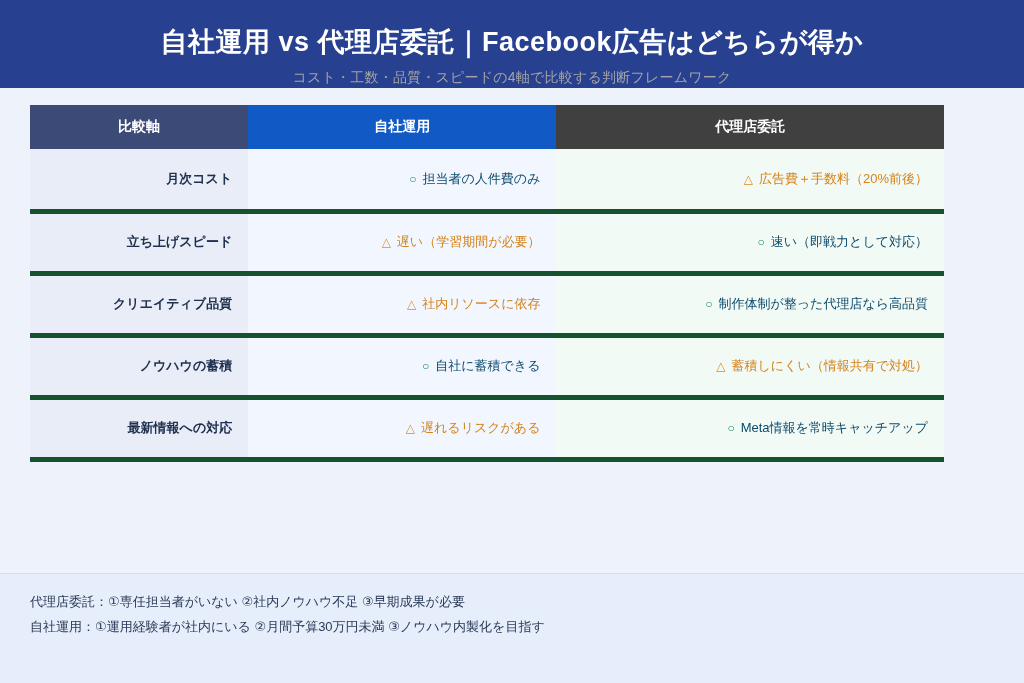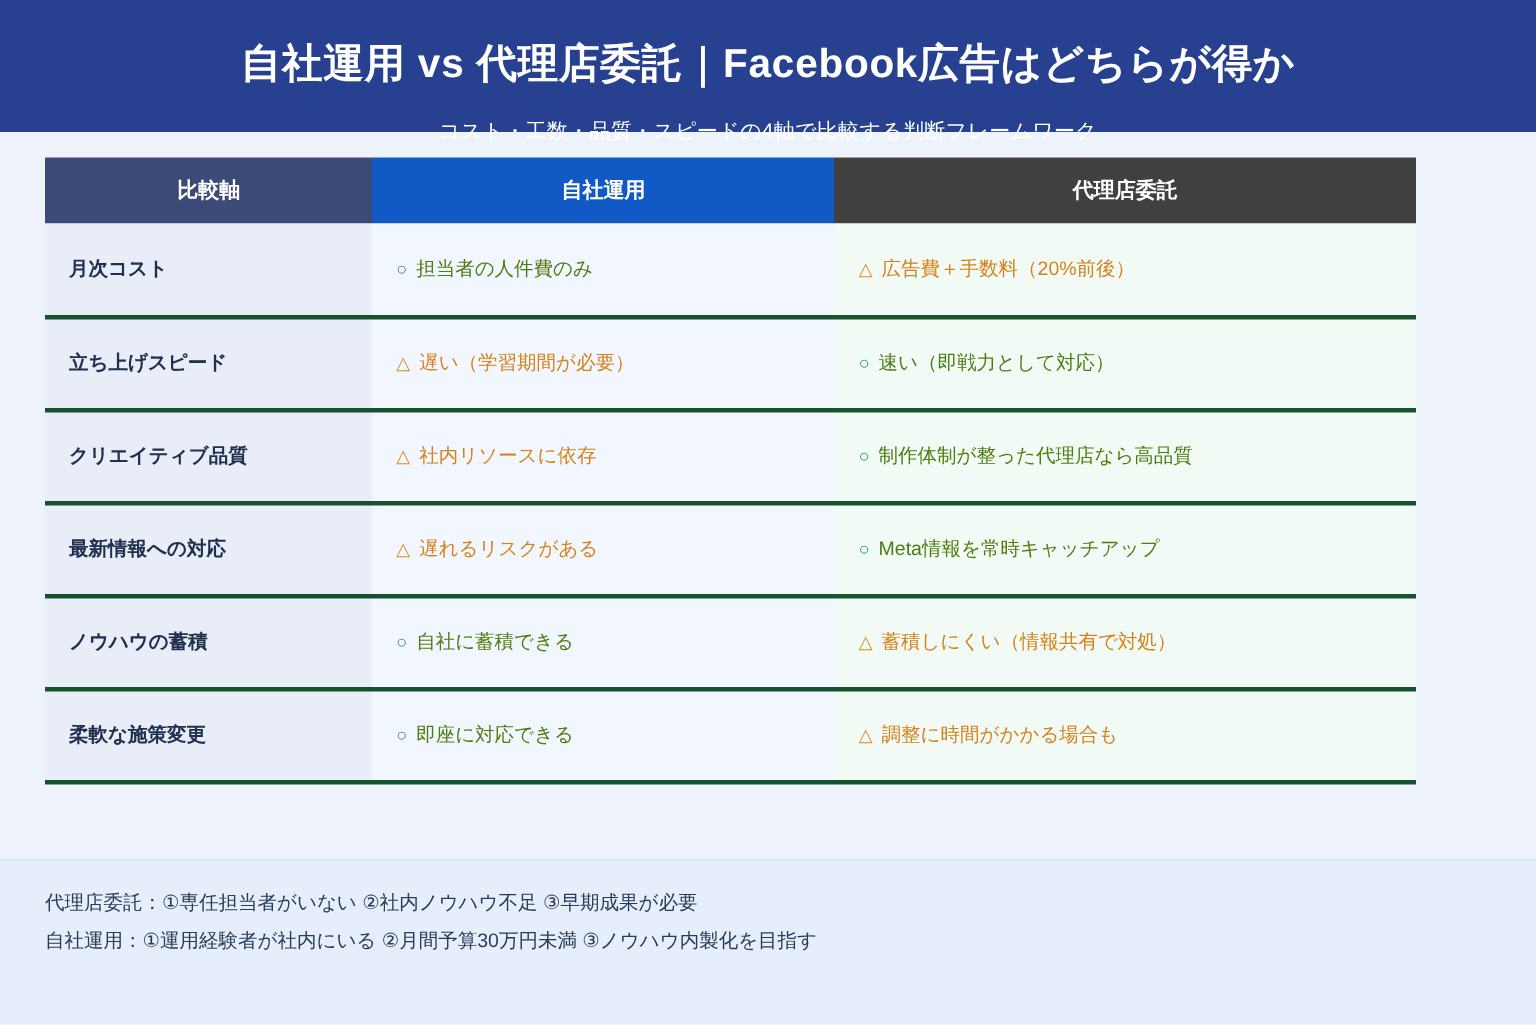--- a/index.html
+++ b/index.html
@@ -27,22 +27,22 @@
   .header-title {
     font-size: 27px;
     font-weight: bold;
     letter-spacing: 0.5px;
     line-height: 1.1;
     margin: 0;
   }
   .header-subtitle {
     font-size: 14px;
     font-weight: normal;
-    margin-top: 21px;
-    color: #ffffff;
+    margin-top: 11px;
+    color: #a3a3a3;
     letter-spacing: 0.2px;
   }
 
   
   .main {
     padding: 17px 30px 0 30px;
     box-sizing: border-box;
   }
   table.compare {
     border-collapse: collapse;
@@ -61,42 +61,43 @@
   }
   th.col-axis   { background: #3b4a76; width: 201px; }
   th.col-inhouse{ background: #1159c4; width: 284px; }
   th.col-agency { background: #404040; width: 357px; }
 
   table.compare td {
     height: 62px;
     vertical-align: middle;
     padding: 0 16px;
     font-size: 13px;
-    border-bottom: 3px solid #14532d;
+    border-bottom: 5px solid #14532d;
     box-sizing: border-box;
+    text-align: right;
   }
   td.axis {
     background: #e8edf7;
     font-weight: bold;
     color: #20304f;
     font-size: 13.5px;
     border-bottom: 1px solid #dbe2f0;
   }
   td.cell-inhouse { background: #f2f7ff; }
   td.cell-agency  { background: #f1faf5; }
 
   .mark {
     display: inline-block;
     margin-right: 6px;
     font-size: 12px;
     line-height: 1;
   }
   .good { color: #1a8a52; }
   .warn { color: #e08a1e; }
-  .txt-good { color: #4d7c0f; }
+  .txt-good { color: #0c4a6e; }
   .txt-warn { color: #d5821a; }
 
   
   .footer {
     position: absolute;
     left: 0;
     right: 0;
     bottom: 0;
     height: 110px;
     background: #e6eefc;
@@ -145,33 +146,28 @@
           <td class="axis">立ち上げスピード</td>
           <td class="cell-inhouse"><span class="mark warn">△</span><span class="txt-warn">遅い（学習期間が必要）</span></td>
           <td class="cell-agency"><span class="mark good">○</span><span class="txt-good">速い（即戦力として対応）</span></td>
         </tr>
         <tr>
           <td class="axis">クリエイティブ品質</td>
           <td class="cell-inhouse"><span class="mark warn">△</span><span class="txt-warn">社内リソースに依存</span></td>
           <td class="cell-agency"><span class="mark good">○</span><span class="txt-good">制作体制が整った代理店なら高品質</span></td>
         </tr>
         <tr>
-          <td class="axis">最新情報への対応</td>
-          <td class="cell-inhouse"><span class="mark warn">△</span><span class="txt-warn">遅れるリスクがある</span></td>
-          <td class="cell-agency"><span class="mark good">○</span><span class="txt-good">Meta情報を常時キャッチアップ</span></td>
-        </tr>
-        <tr>
           <td class="axis">ノウハウの蓄積</td>
           <td class="cell-inhouse"><span class="mark good">○</span><span class="txt-good">自社に蓄積できる</span></td>
           <td class="cell-agency"><span class="mark warn">△</span><span class="txt-warn">蓄積しにくい（情報共有で対処）</span></td>
         </tr>
         <tr>
-          <td class="axis">柔軟な施策変更</td>
-          <td class="cell-inhouse"><span class="mark good">○</span><span class="txt-good">即座に対応できる</span></td>
-          <td class="cell-agency"><span class="mark warn">△</span><span class="txt-warn">調整に時間がかかる場合も</span></td>
+          <td class="axis">最新情報への対応</td>
+          <td class="cell-inhouse"><span class="mark warn">△</span><span class="txt-warn">遅れるリスクがある</span></td>
+          <td class="cell-agency"><span class="mark good">○</span><span class="txt-good">Meta情報を常時キャッチアップ</span></td>
         </tr>
       </tbody>
   </table>
 </div>
 
 <div class="footer">
   <div class="footer-line">代理店委託：①専任担当者がいない ②社内ノウハウ不足 ③早期成果が必要</div>
   <div class="footer-line">自社運用：①運用経験者が社内にいる ②月間予算30万円未満 ③ノウハウ内製化を目指す</div>
 </div>
 

